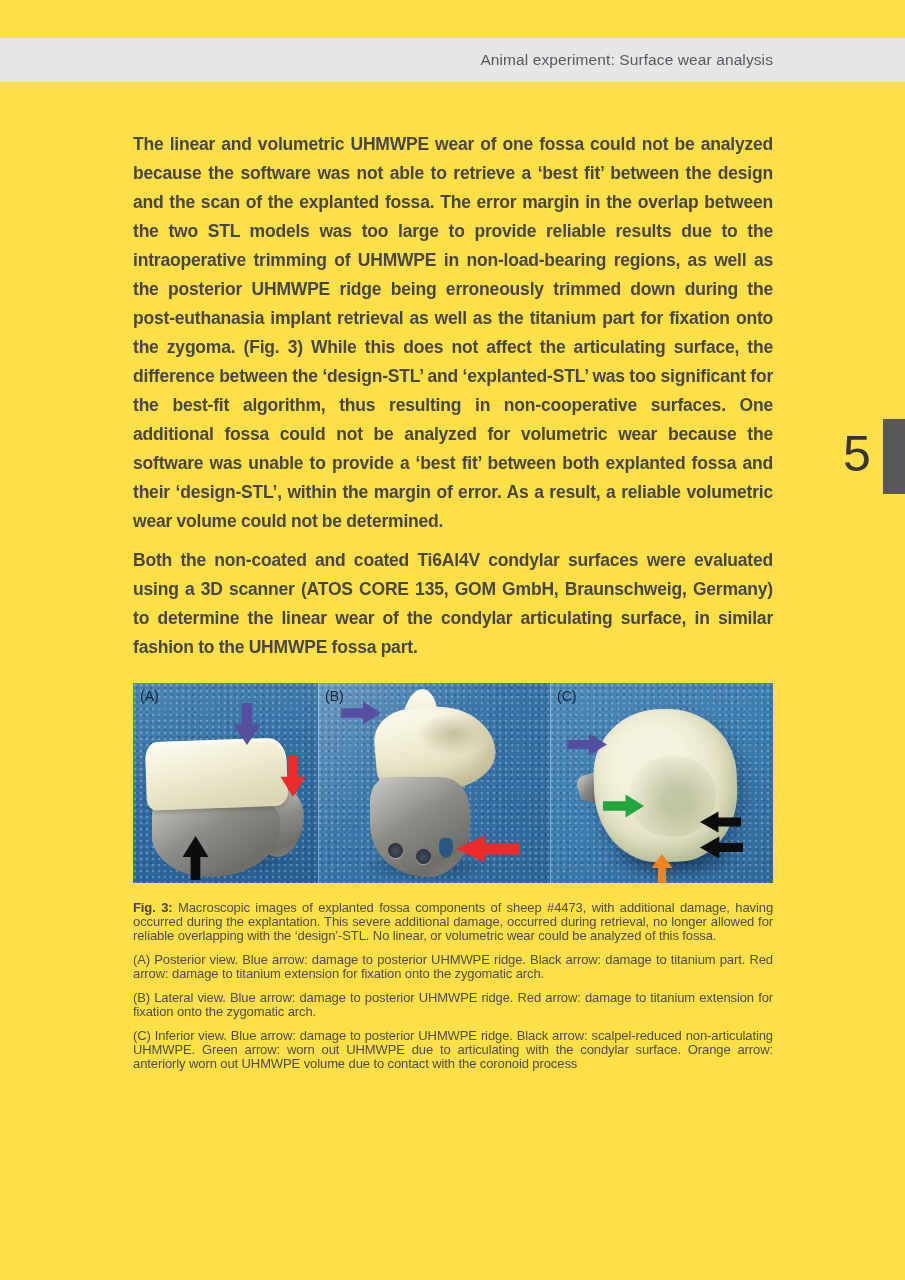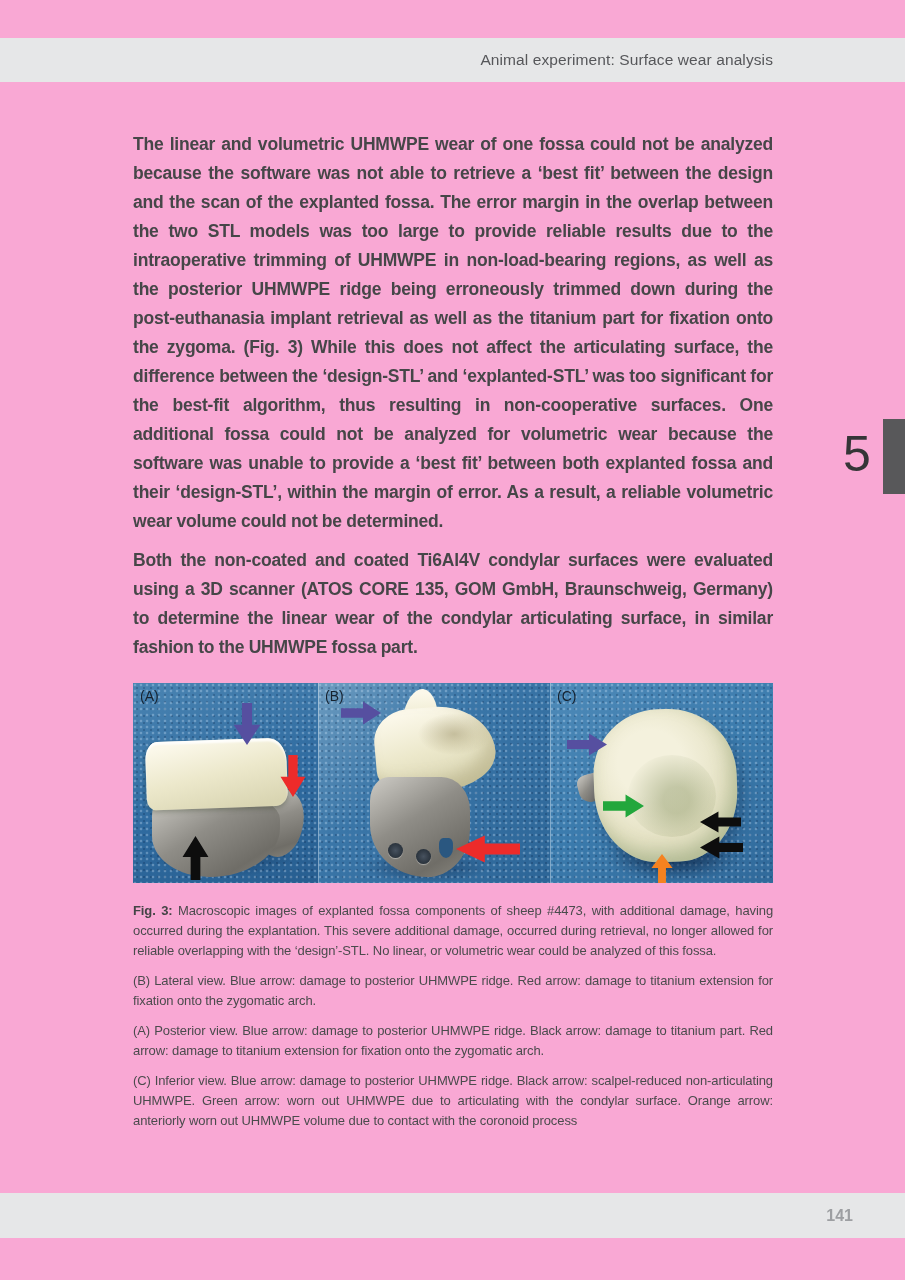--- a/index.html
+++ b/index.html
@@ -1,20 +1,20 @@
 <!DOCTYPE html>
 <html><head>
 <meta charset="utf-8">
 <style>
   * { margin: 0; padding: 0; box-sizing: border-box; }
   html, body { background: #ffffff; }
   body { font-family: "Liberation Sans", "DejaVu Sans", sans-serif; }
   .page {
     position: relative; width: 905px; height: 1280px;
-    background: #f9a8d4; margin: 0 auto; overflow: hidden;
+    background: #fde047; margin: 0 auto; overflow: hidden;
   }
 
   
   .header-bar {
     position: absolute; left: 0; top: 38px; width: 905px; height: 44px;
     background: #e6e7e8; display: flex; align-items: center; justify-content: flex-end;
   }
   .header-title {
     margin-right: 132px; font-size: 15.5px; color: #56575a; letter-spacing: 0.1px;
     font-stretch: condensed;
@@ -86,21 +86,21 @@
     filter: drop-shadow(1px 2px 1px rgba(0,10,30,0.35));
   }
   .dir-right { clip-path: polygon(0 30%, 55% 30%, 55% 2%, 100% 50%, 55% 98%, 55% 70%, 0 70%); }
   .dir-left  { clip-path: polygon(100% 30%, 45% 30%, 45% 2%, 0 50%, 45% 98%, 45% 70%, 100% 70%); }
   .dir-down  { clip-path: polygon(32% 0, 68% 0, 68% 52%, 98% 52%, 50% 100%, 2% 52%, 32% 52%); }
   .dir-up    { clip-path: polygon(32% 100%, 68% 100%, 68% 48%, 98% 48%, 50% 0, 2% 48%, 32% 48%); }
 
   
   .caption {
     position: absolute; left: 133px; top: 901px; width: 640px;
-    font-size: 13px; line-height: 20px; color: #4b4b4d;
+    font-size: 13px; line-height: 14px; color: #4b4b4d;
     text-align: justify; letter-spacing: -0.1px; font-stretch: condensed;
   }
   .caption p { margin: 0 0 10px 0; }
   .caption b { font-weight: bold; color: #444446; }
 </style>
 </head>
 <body>
 
 <div class="page">
 
@@ -154,22 +154,19 @@
       <i class="arrow dir-right" style="left: 53px; top: 111px; width: 41px; height: 24px; --ac: #22a73c;"></i>
       <i class="arrow dir-left" style="left: 150px; top: 128px; width: 41px; height: 22px; --ac: #0d0d0d;"></i>
       <i class="arrow dir-left" style="left: 150px; top: 153px; width: 43px; height: 23px; --ac: #0d0d0d;"></i>
       <i class="arrow dir-up" style="left: 101px; top: 171px; width: 22px; height: 29px; --ac: #f58220;"></i>
     </div>
 
   </div>
 
   <div class="caption">
     <p><b>Fig. 3:</b> <span>Macroscopic images of explanted fossa components of sheep #4473, with additional damage, having occurred during the explantation. This severe additional damage, occurred during retrieval, no longer allowed for reliable overlapping with the ‘design’-STL. No linear, or volumetric wear could be analyzed of this fossa.</span></p>
+    <p>(A) Posterior view. Blue arrow: damage to posterior UHMWPE ridge. Black arrow: damage to titanium part. Red arrow: damage to titanium extension for fixation onto the zygomatic arch.</p>
     <p>(B) Lateral view. Blue arrow: damage to posterior UHMWPE ridge. Red arrow: damage to titanium extension for fixation onto the zygomatic arch.</p>
-    <p>(A) Posterior view. Blue arrow: damage to posterior UHMWPE ridge. Black arrow: damage to titanium part. Red arrow: damage to titanium extension for fixation onto the zygomatic arch.</p>
     <p>(C) Inferior view. Blue arrow: damage to posterior UHMWPE ridge. Black arrow: scalpel-reduced non-articulating UHMWPE. Green arrow: worn out UHMWPE due to articulating with the condylar surface. Orange arrow: anteriorly worn out UHMWPE volume due to contact with the coronoid process</p>
   </div>
 
-  <div class="footer-bar">
-    <span class="page-number">141</span>
-  </div>
 
 </div>
 
 </body></html>

